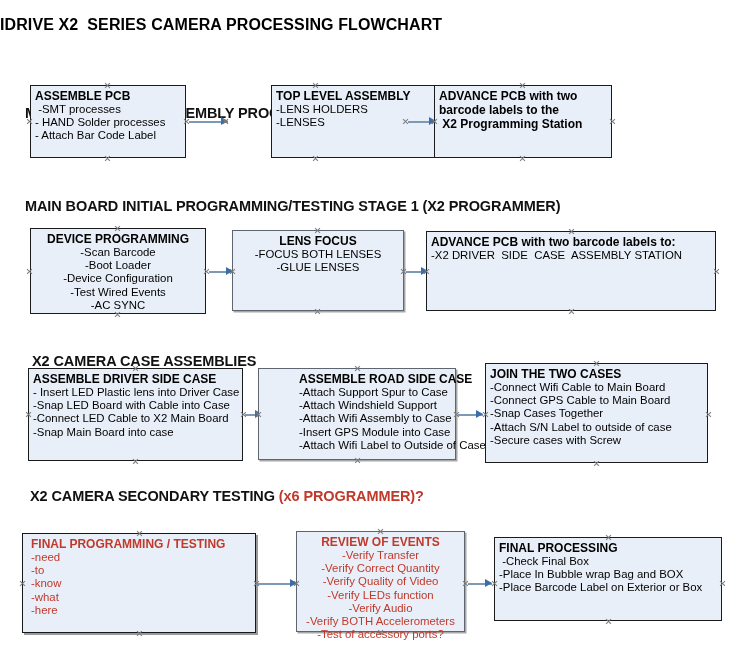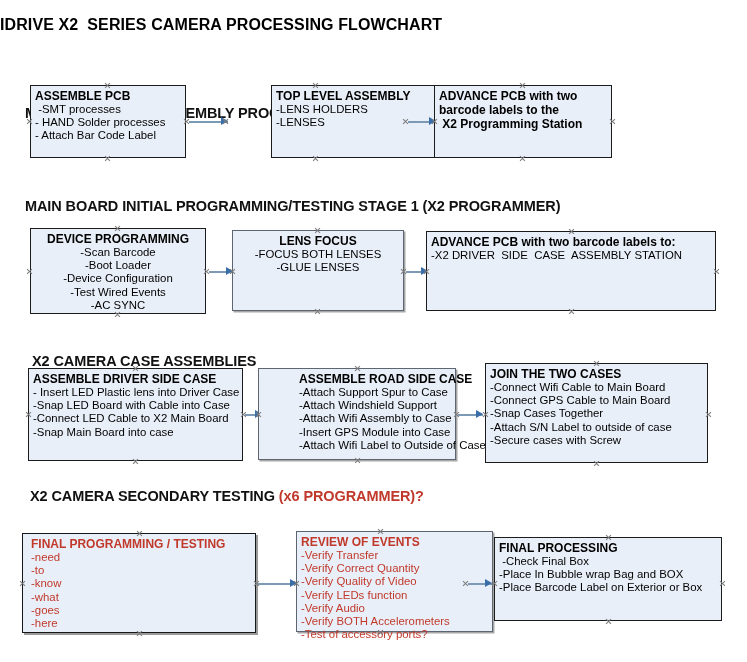--- a/index.html
+++ b/index.html
@@ -249,34 +249,33 @@
   <div class="handle" style="left:593px;top:460px;"></div>
 
   <div class="sect-head" style="left:30px;top:488px;"><span>X2 CAMERA SECONDARY TESTING </span><span class="accent">(x6 PROGRAMMER)?</span></div>
 
   <div class="node red shadow" style="left:22px;top:533px;width:234px;height:100px;">
     <span class="ttl">FINAL PROGRAMMING / TESTING</span>
     <span class="ln">-need</span>
     <span class="ln">-to</span>
     <span class="ln">-know</span>
     <span class="ln">-what</span>
-    <span class="ln">-goes</span>
     <span class="ln">-here</span>
   </div>
   <div class="handle" style="left:19px;top:580px;"></div>
   <div class="handle" style="left:253px;top:580px;"></div>
   <div class="handle" style="left:136px;top:530px;"></div>
   <div class="handle" style="left:136px;top:630px;"></div>
 
   <div class="arrow" style="left:258px;top:579px;width:39px;">
     <span class="shaft"></span>
     <span class="head"></span>
   </div>
 
-  <div class="node red gborder" style="left:296px;top:531px;width:197px;height:101px;">
+  <div class="node red gborder" style="left:296px;top:531px;width:169px;height:101px;text-align:center;">
     <span class="ttl">REVIEW OF EVENTS</span>
     <span class="ln">-Verify Transfer</span>
     <span class="ln">-Verify Correct Quantity</span>
     <span class="ln">-Verify Quality of Video</span>
     <span class="ln">-Verify LEDs function</span>
     <span class="ln">-Verify Audio</span>
     <span class="ln">-Verify BOTH Accelerometers</span>
     <span class="ln overflow">-Test of accessory ports?</span>
   </div>
   <div class="handle" style="left:293px;top:580px;"></div>

